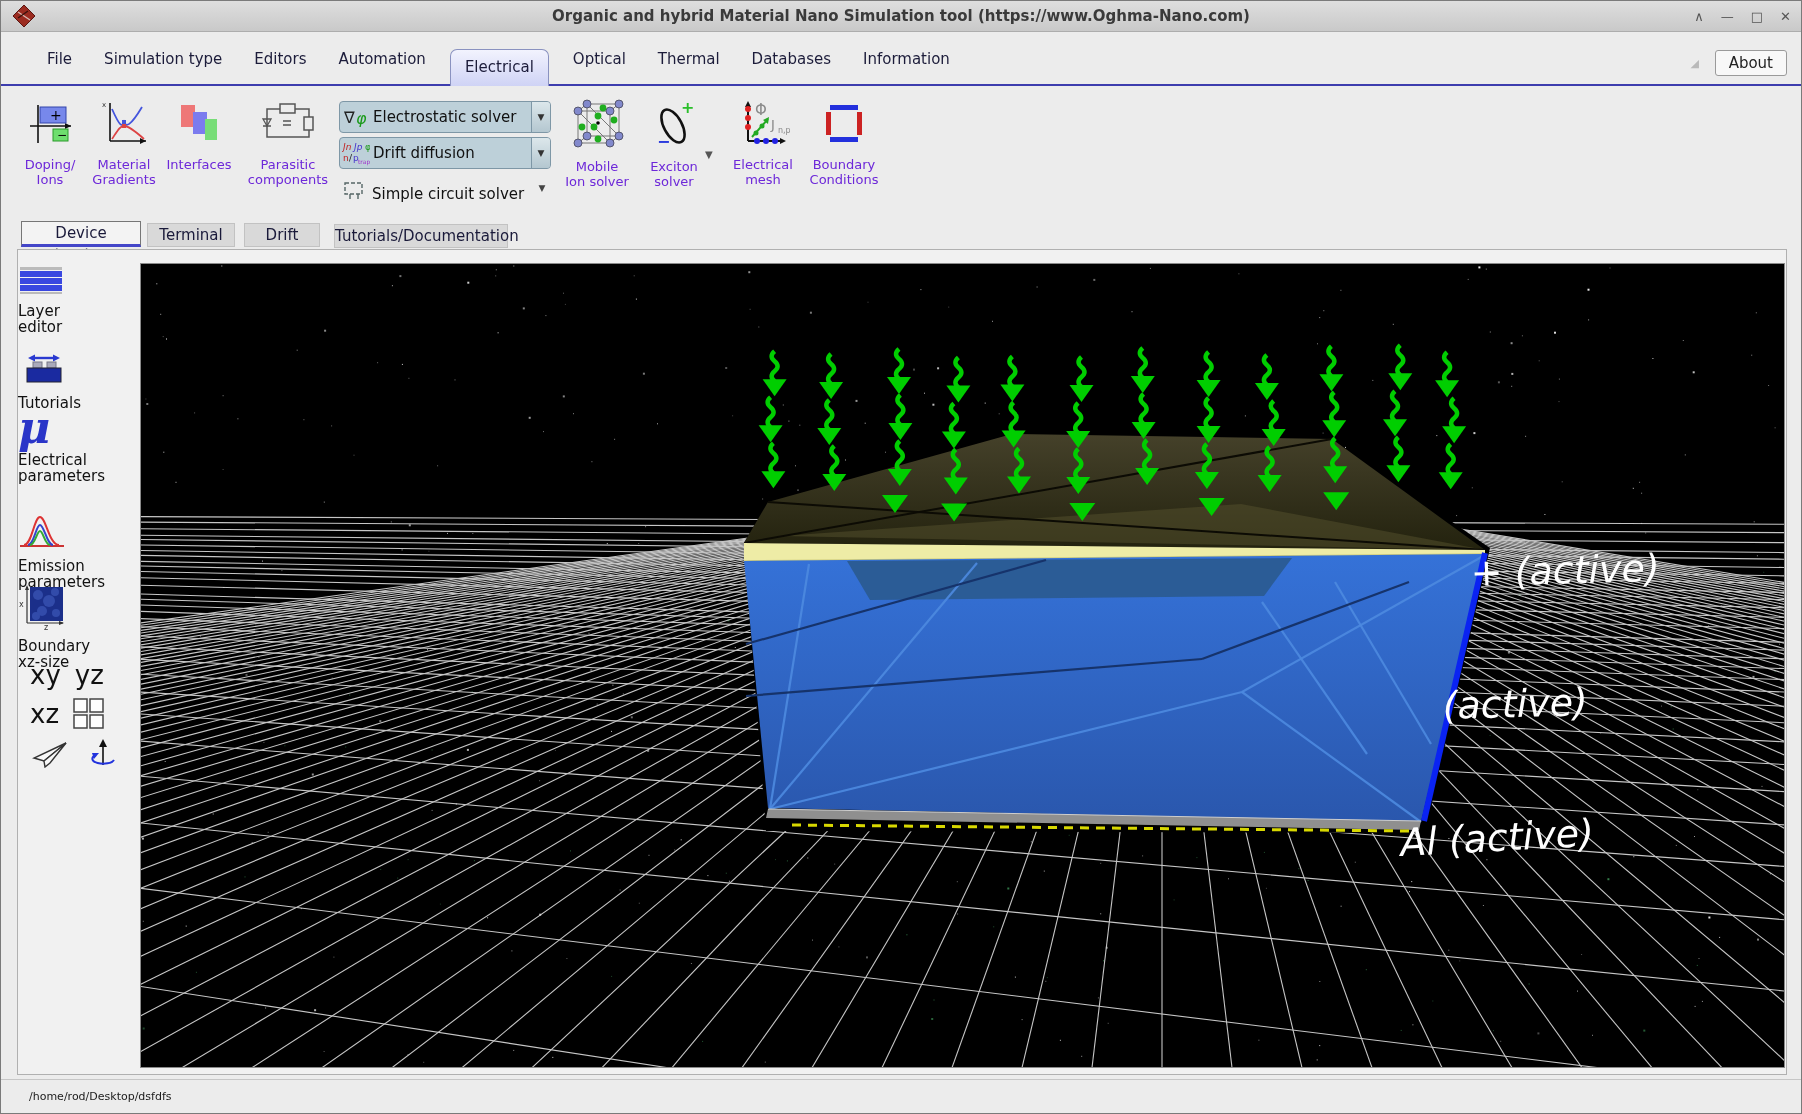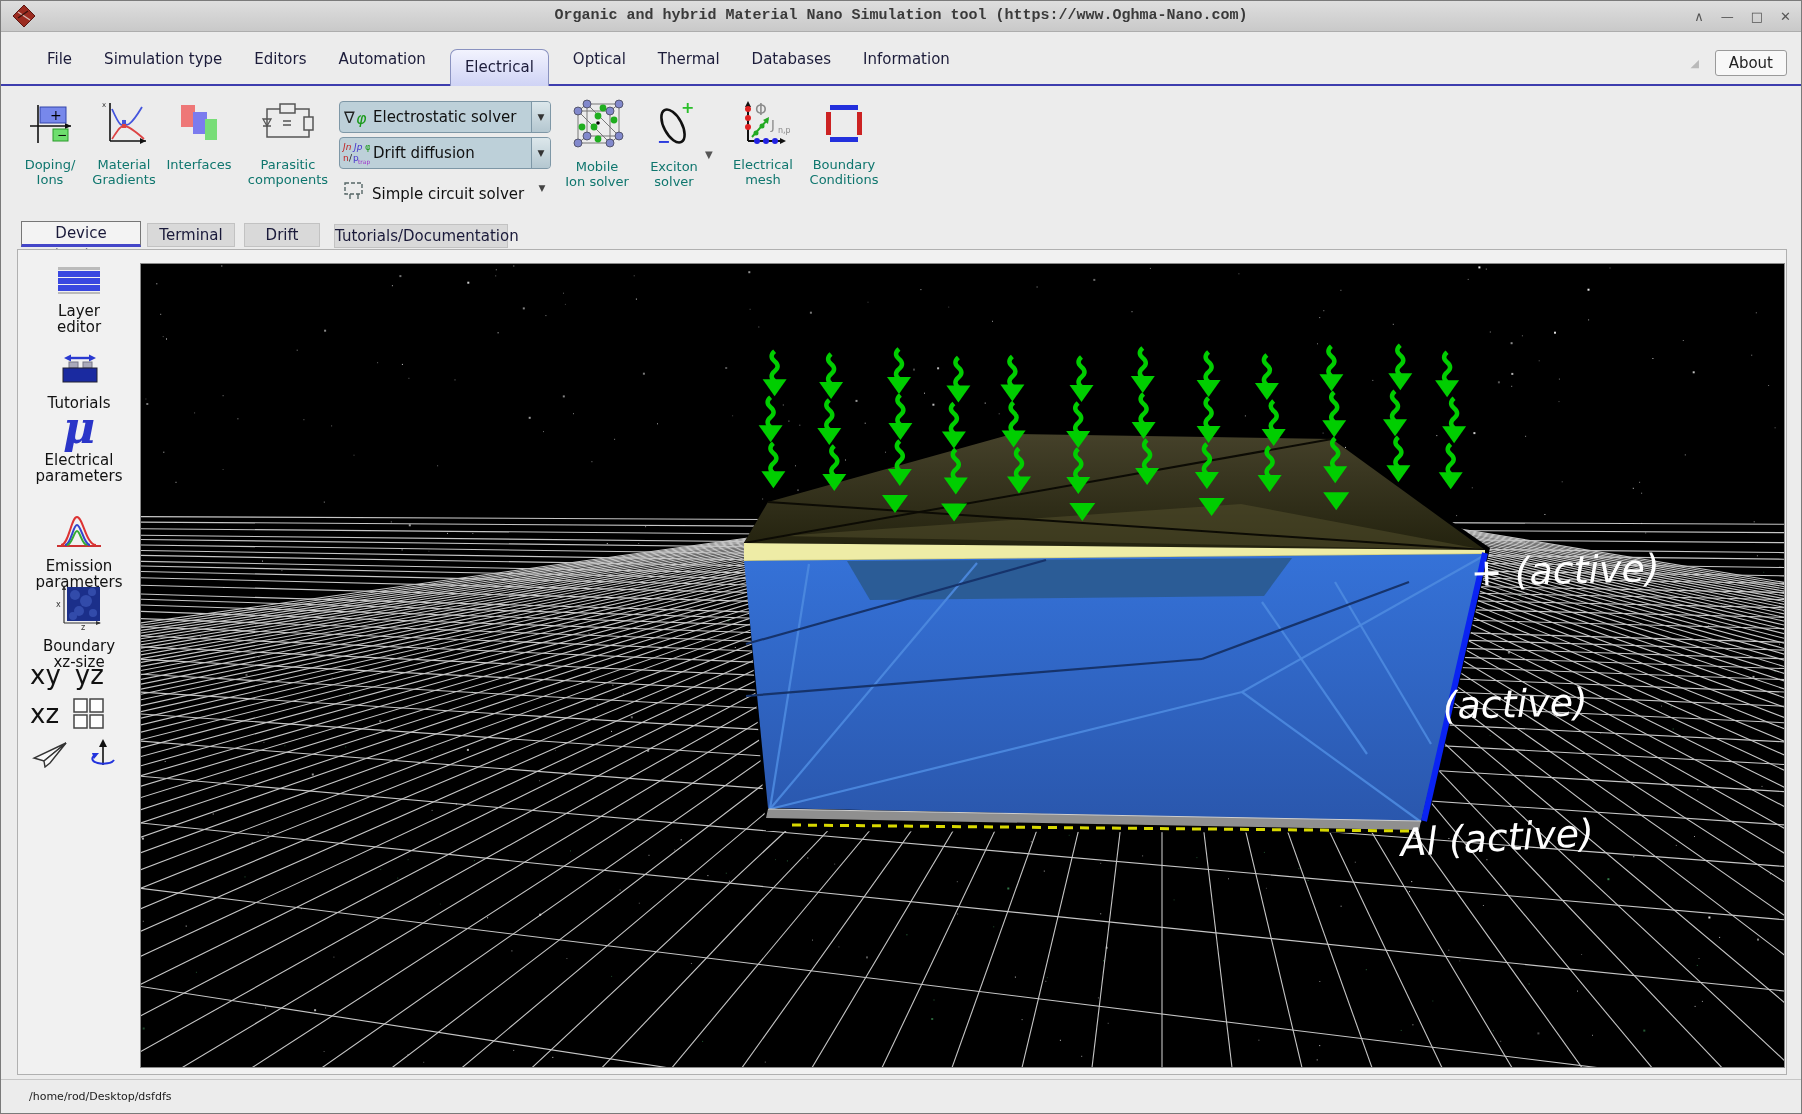--- a/index.html
+++ b/index.html
@@ -2,41 +2,41 @@
 <html><head>
 <meta charset="utf-8">
 <style>
   html,body{margin:0;padding:0;background:#555;}
   .window{position:relative;width:1802px;height:1114px;background:#ececec;
     font-family:"DejaVu Sans",sans-serif;border:1px solid #7a7a7a;box-sizing:border-box;overflow:hidden;}
   
   .titlebar{position:absolute;left:0;top:0;width:100%;height:30px;
     background:linear-gradient(#dedede,#c9c9c9);border-bottom:1px solid #adadad;}
   .title-text{position:absolute;left:0;top:0;width:100%;text-align:center;line-height:30px;
-    font-size:15px;font-weight:bold;color:#3a3a3a;font-family:Liberation Mono, monospace;}
+    font-size:15px;font-weight:bold;color:#3a3a3a;}
   .app-icon{position:absolute;left:10px;top:3px;}
   .winctl{position:absolute;right:10px;top:0;height:30px;display:flex;gap:17px;align-items:center;
     color:#555;font-size:13px;}
   .winctl span{cursor:default}
   
   .menubar{position:absolute;left:0;top:30px;width:100%;height:55px;display:flex;align-items:center;
     gap:32px;padding-left:46px;font-size:15px;color:#1c1c3a;box-sizing:border-box;}
   .menubar::after{content:"";position:absolute;left:0;bottom:0;width:100%;height:2px;background:#3d3dae;}
   .menu-item{cursor:default;}
   .menu-item.raised{align-self:flex-end;background:linear-gradient(#f2f3fe,#cfd3f5);
     border:1px solid #8a92c0;border-bottom:none;border-radius:7px 7px 0 0;
     padding:8px 14px 10px;margin:0 -8px;position:relative;z-index:2;}
   .corner-glyph{position:absolute;right:102px;top:26px;color:#b9b9b9;font-size:11px;}
   .about-btn{position:absolute;right:14px;top:19px;padding:3px 13px;background:#f8f8f8;
     border:1px solid #9a9a9a;border-radius:3px;font-size:15px;color:#222;}
   
   .ribbon{position:absolute;left:0;top:86px;width:100%;height:128px;}
   .tool{position:absolute;top:12px;text-align:center;}
   .tool svg{display:block;margin:0 auto;}
-  .tlabel{margin-top:8px;font-size:13px;line-height:15px;color:#0f766e;white-space:pre-line;}
+  .tlabel{margin-top:8px;font-size:13px;line-height:15px;color:#6d28d9;white-space:pre-line;}
   .solvers{position:absolute;left:338px;top:14px;width:212px;}
   .combo{display:flex;align-items:center;height:30px;background:#bdd0d9;border:1px solid #7e97a6;
     border-radius:4px;margin-bottom:4px;font-size:15px;color:#111;overflow:hidden;}
   .combo .cicon{flex:0 0 28px;height:26px;margin-left:2px;}
   .combo .ctext{flex:1;padding-left:3px;white-space:nowrap;}
   .combo .cbtn{width:18px;align-self:stretch;border-left:1px solid #7e97a6;
     background:linear-gradient(#dce7eb,#b4c7d0);display:flex;align-items:center;justify-content:center;
     font-size:9px;color:#333;}
   .combo.flat{background:transparent;border:none;align-items:flex-end;}
   .combo.flat .cbtn{border:none;background:transparent;color:#444;}
@@ -44,21 +44,21 @@
   
   .tabsrow{position:absolute;left:0;top:214px;width:100%;height:34px;font-size:15px;color:#1a1a3a;}
   .dtab{position:absolute;text-align:center;cursor:default;}
   .dtab.active{background:#f3f3f3;border:1px solid #767676;border-bottom:3px solid #4446c8;
     line-height:22px;height:22px;}
   .dtab.plain{background:#d9d9d9;border:1px solid #c2c2c2;line-height:22px;height:22px;}
   
   .content{position:absolute;left:16px;top:248px;width:1770px;height:826px;background:#f1f1f1;
     border:1px solid #b0b0b0;box-sizing:border-box;}
   .sidebar{position:absolute;left:0;top:0;width:122px;height:100%;}
-  .side-item{position:absolute;width:122px;text-align:center;}
+  .side-item{position:absolute;width:122px;}
   .slabel{font-size:15px;line-height:16px;color:#111;white-space:pre-line;margin-top:4px;}
   .mu-glyph{font-family:"DejaVu Serif",serif;font-style:italic;font-weight:bold;
     font-size:44px;color:#2a35c8;line-height:40px;}
   .viewrow{position:absolute;left:12px;display:flex;align-items:center;gap:14px;
     font-size:26px;color:#111;}
   .viewport{position:absolute;left:122px;top:13px;width:1645px;height:805px;border:1px solid #8a8a8a;
     box-sizing:border-box;background:#000;}
   
   .statusbar{position:absolute;left:0;top:1078px;width:100%;height:36px;background:#ececec;
     border-top:1px solid #c6c6c6;}

